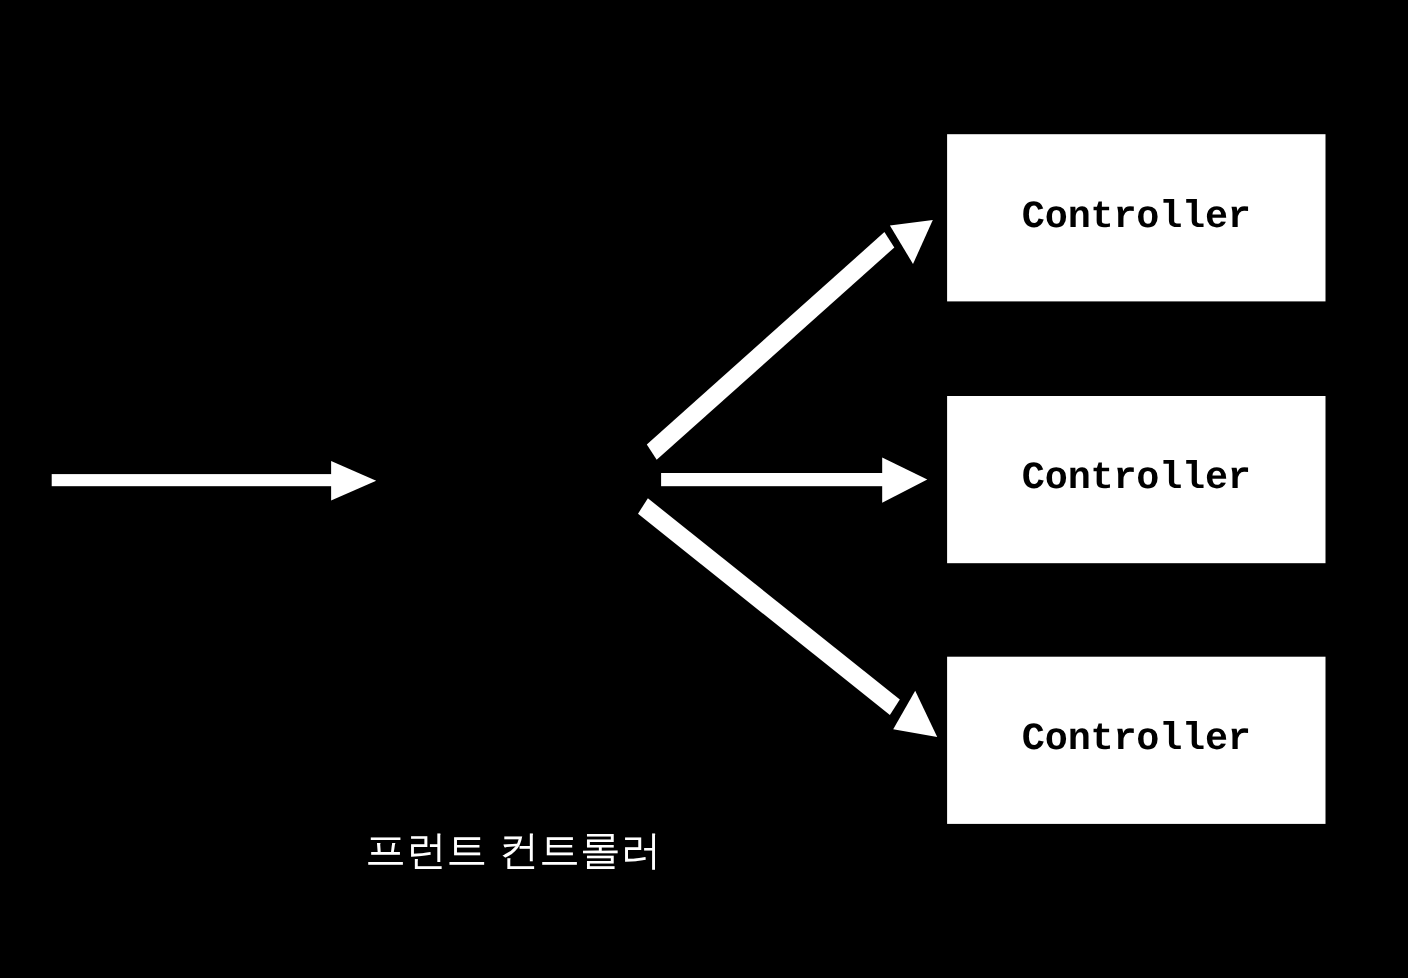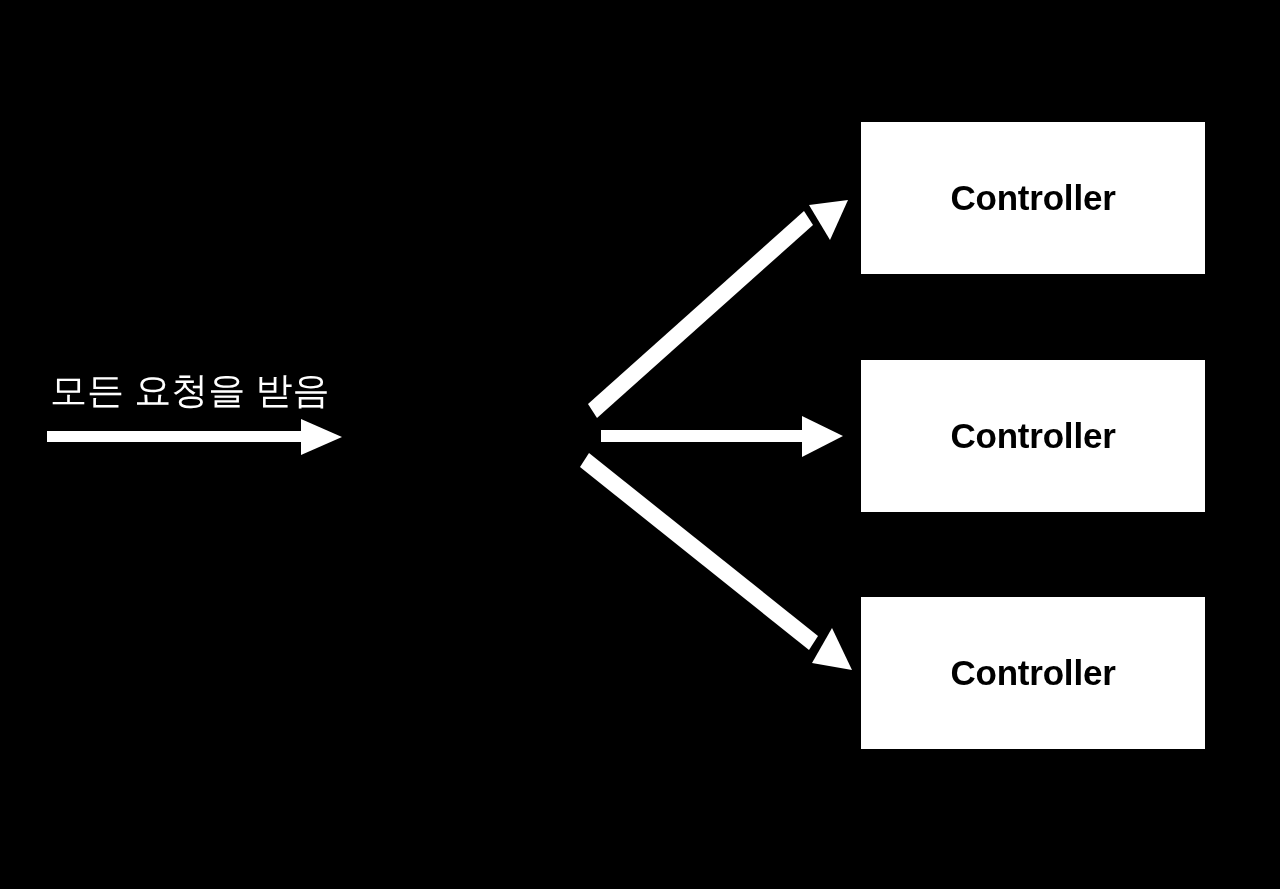--- a/index.html
+++ b/index.html
@@ -44,20 +44,21 @@
     height: 503px;
   }
   #dispatcher-box .node-label {
     font-size: 40px;
     white-space: pre-line;
   }
   .controller-box {
     left: 861px;
     width: 344px;
     height: 152px;
+    font-family: Liberation Mono, monospace;
   }
   #controller-box-1 { top: 122px; }
   #controller-box-2 { top: 360px; }
   #controller-box-3 { top: 597px; }
   .controller-box .node-label {
     font-size: 35px;
     font-weight: 700;
   }
   .caption-text {
     position: absolute;
@@ -110,16 +111,16 @@
   </div>
 
   <div class="node-box controller-box" id="controller-box-2">
     <span class="node-label">Controller</span>
   </div>
 
   <div class="node-box controller-box" id="controller-box-3">
     <span class="node-label">Controller</span>
   </div>
 
-  <div class="caption-text" id="incoming-request-label">모든 요청을 받음</div>
 
+  <div class="caption-text" id="front-controller-caption">프런트 컨트롤러</div>
 
 </div>
 
 </body></html>

